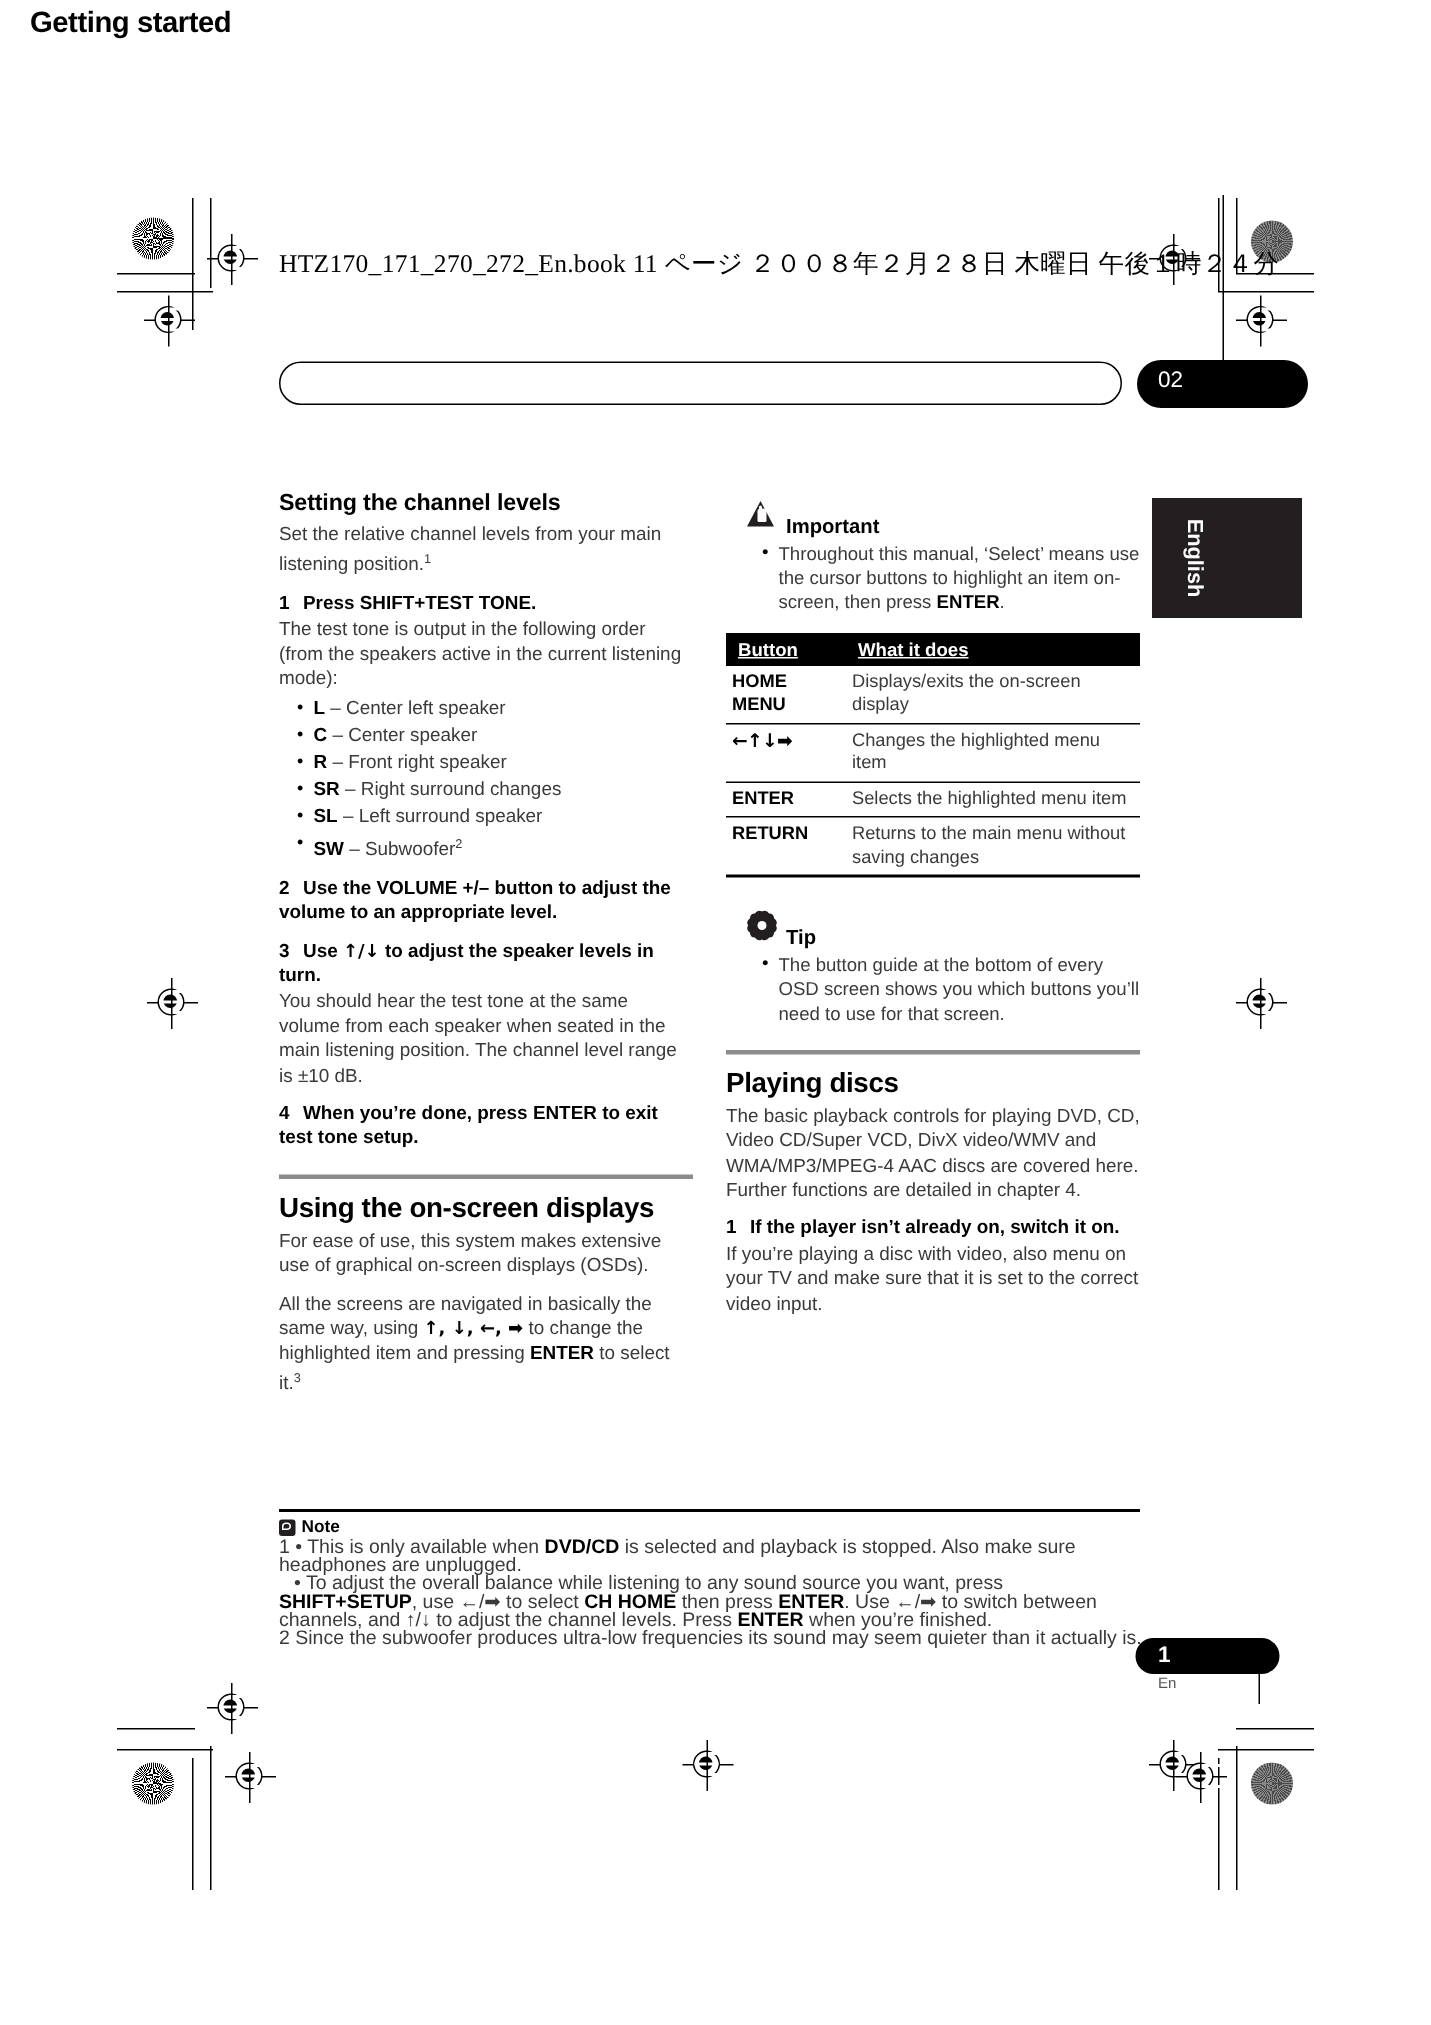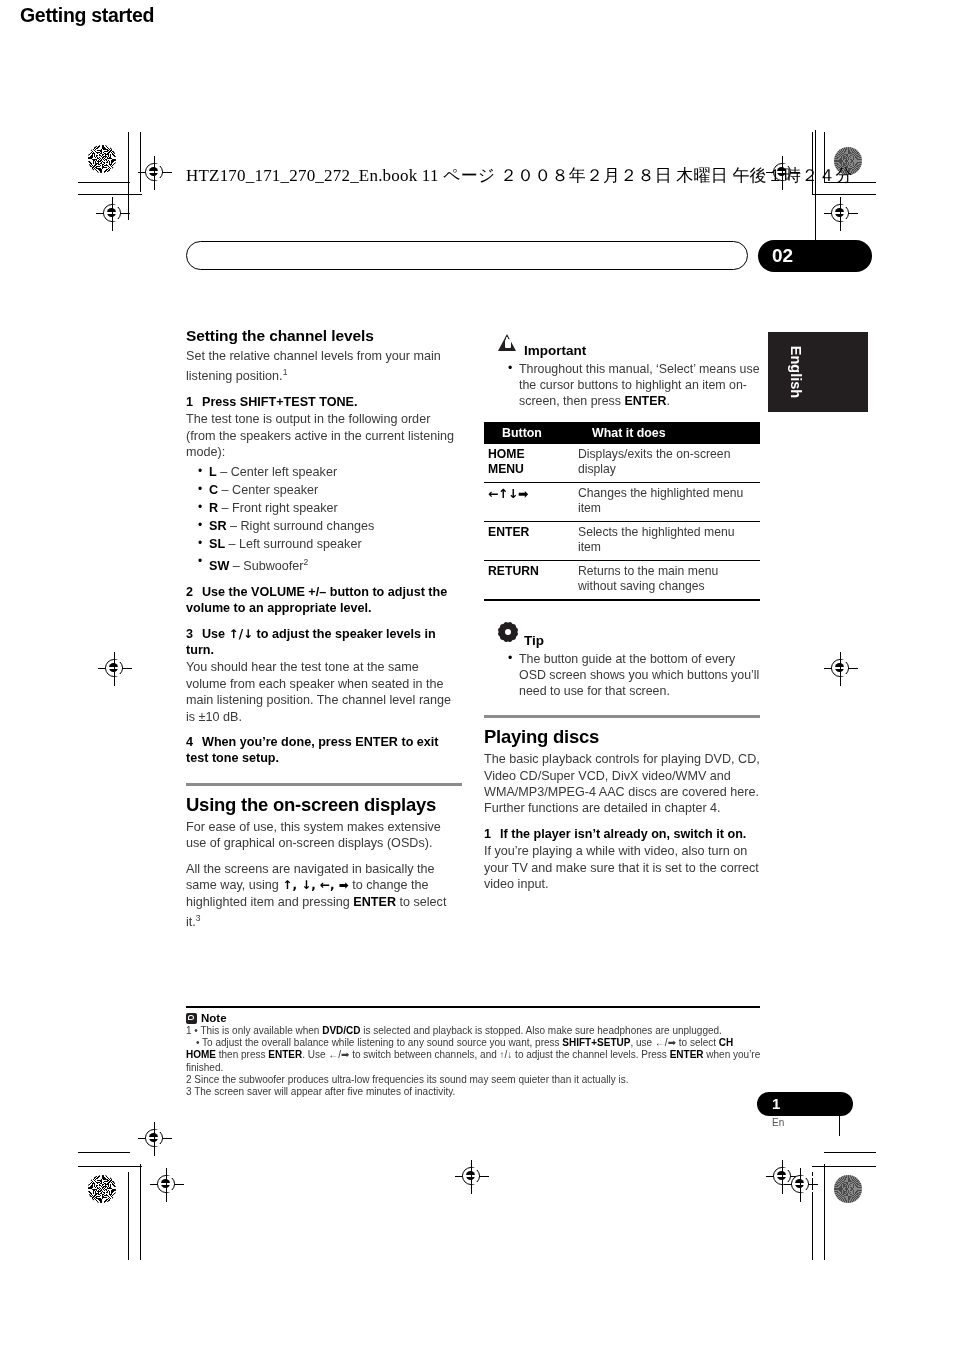--- a/index.html
+++ b/index.html
@@ -110,22 +110,22 @@
     width: 114px;
     height: 32px;
     background: #000;
     border-radius: 16px;
   }
   .chapnum span {
     position: absolute;
     left: 14px;
     top: 5px;
     color: #fff;
-    font-size: 19px;
-    font-weight: bold;
+    font-size: 15px;
+    font-weight: normal;
   }
   .chap-stem {
     position: absolute;
     left: 815px;
     top: 130px;
     width: 1.4px;
     height: 112px;
     background: #000;
   }
 
@@ -304,21 +304,22 @@
     border-collapse: collapse;
     margin: 12px 0 0 0;
     table-layout: fixed;
   }
   table.btntbl th {
     background: #000;
     color: #fff;
     font-size: 12.4px;
     font-weight: bold;
     text-align: left;
-    padding: 4px 4px 4px 18px;
+    padding: 4px 4px 4px 8px;
+    text-decoration: underline;
   }
   table.btntbl th.c1 { width: 68px; }
   table.btntbl td {
     font-size: 12.2px;
     line-height: 15.5px;
     color: #3a3a3a;
     padding: 3px 4px 4px 4px;
     vertical-align: top;
     border-bottom: 1.1px solid #000;
   }
@@ -372,21 +373,21 @@
     color: #000;
   }
   .footnotes {
     position: absolute;
     left: 186px;
     top: 1025px;
     width: 578px;
   }
   .footnotes p {
     margin: 0;
-    font-size: 10px;
+    font-size: 13px;
     line-height: 12.2px;
     color: #3a3a3a;
   }
   .footnotes p .in { padding-left: 10px; }
   .footnotes b { color: #000; }
 
   
   .pagenum {
     position: absolute;
     left: 757px;
@@ -581,33 +582,32 @@
   </div>
   <ul class="callout">
     <li>The button guide at the bottom of every OSD screen shows you which buttons you’ll need to use for that screen.</li>
   </ul>
 
   <div class="rule"></div>
   <h2 class="sec-major">Playing discs</h2>
   <p class="body">The basic playback controls for playing DVD, CD, Video CD/Super VCD, DivX video/WMV and WMA/MP3/MPEG-4 AAC discs are covered here. Further functions are detailed in chapter 4.</p>
 
   <p class="step"><span class="stepnum">1</span><span>If the player isn’t already on, switch it on.</span></p>
-  <p class="body">If you’re playing a while with video, also turn on your TV and make sure that it is set to the correct video input.</p>
+  <p class="body">If you’re playing a disc with video, also menu on your TV and make sure that it is set to the correct video input.</p>
 
 </div>
 
 <div class="fnrule"></div>
 <div class="fnhead">
   <span class="icon-note"></span>
   <span class="label">Note</span>
 </div>
 <div class="footnotes">
   <p><span>1 • This is only available when </span><b>DVD/CD</b><span> is selected and playback is stopped. Also make sure headphones are unplugged.</span></p>
   <p><span class="in">• To adjust the overall balance while listening to any sound source you want, press </span><b>SHIFT+SETUP</b><span>, use ←/➡ to select </span><b>CH HOME</b><span> then press </span><b>ENTER</b><span>. Use ←/➡ to switch between channels, and ↑/↓ to adjust the channel levels. Press </span><b>ENTER</b><span> when you’re finished.</span></p>
   <p>2 Since the subwoofer produces ultra-low frequencies its sound may seem quieter than it actually is.</p>
-  <p>3 The screen saver will appear after five minutes of inactivity.</p>
 </div>
 
 <div class="page-stem"></div>
 <div class="pagenum">
   <span>1</span>
 </div>
 <div class="pagelang">En</div>
 
 </body></html>

